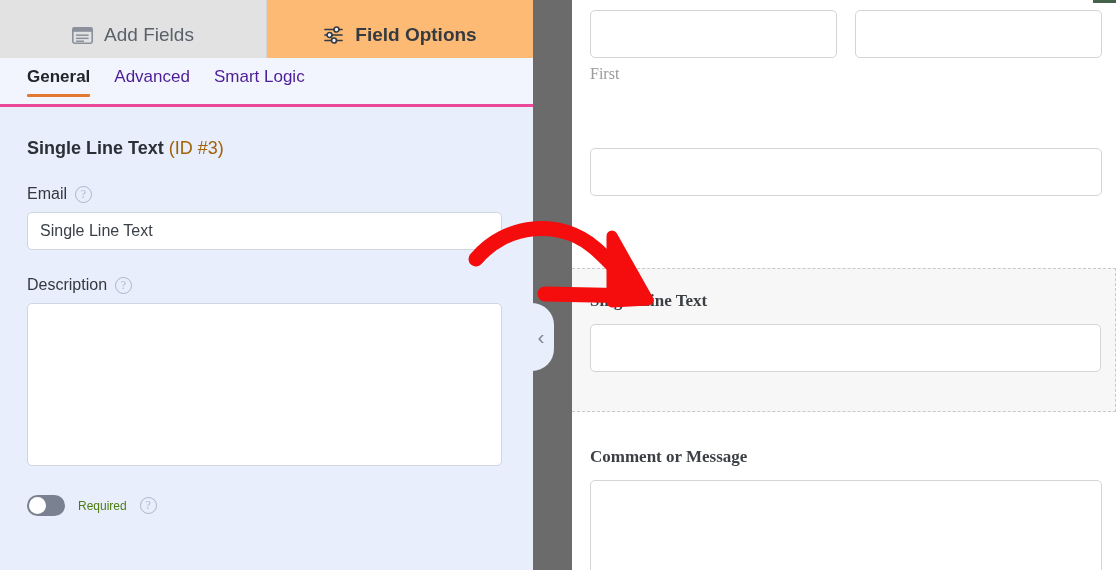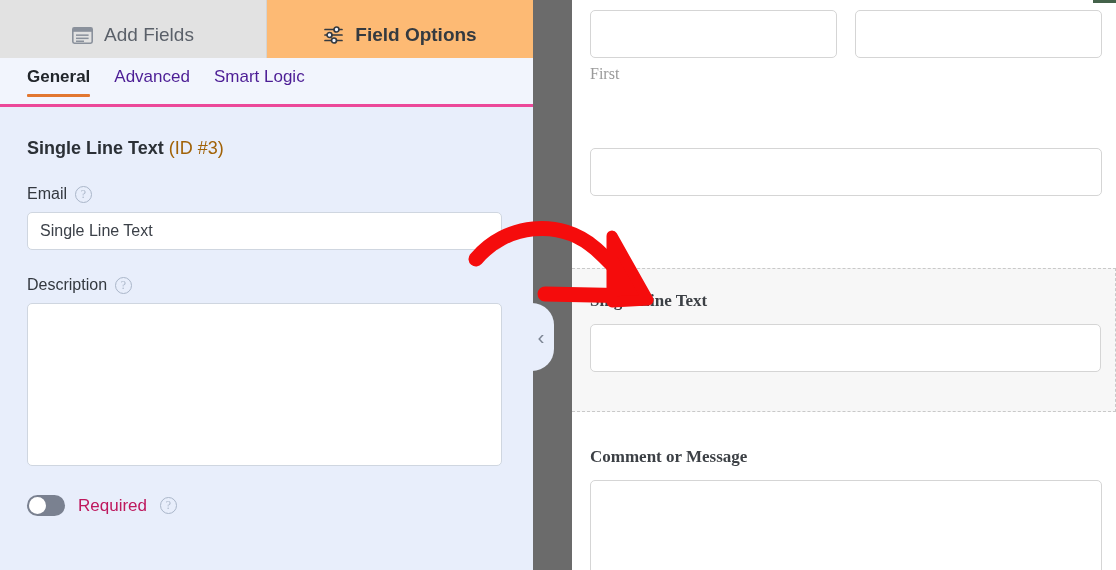--- a/index.html
+++ b/index.html
@@ -170,22 +170,22 @@
     flex: none;
   }
   .toggle .knob {
     position: absolute;
     width: 17px; height: 17px;
     border-radius: 50%;
     background: #ffffff;
     top: 2px; left: 2px;
   }
   #required-row .rq-text {
-    font-size: 17px;
-    color: #be185d;
+    font-size: 12px;
+    color: #4d7c0f;
   }
 
   
   #divider {
     position: absolute;
     left: 533px; top: 0;
     width: 39px; height: 570px;
     background: #6b6b6b;
     overflow: visible;
   }

